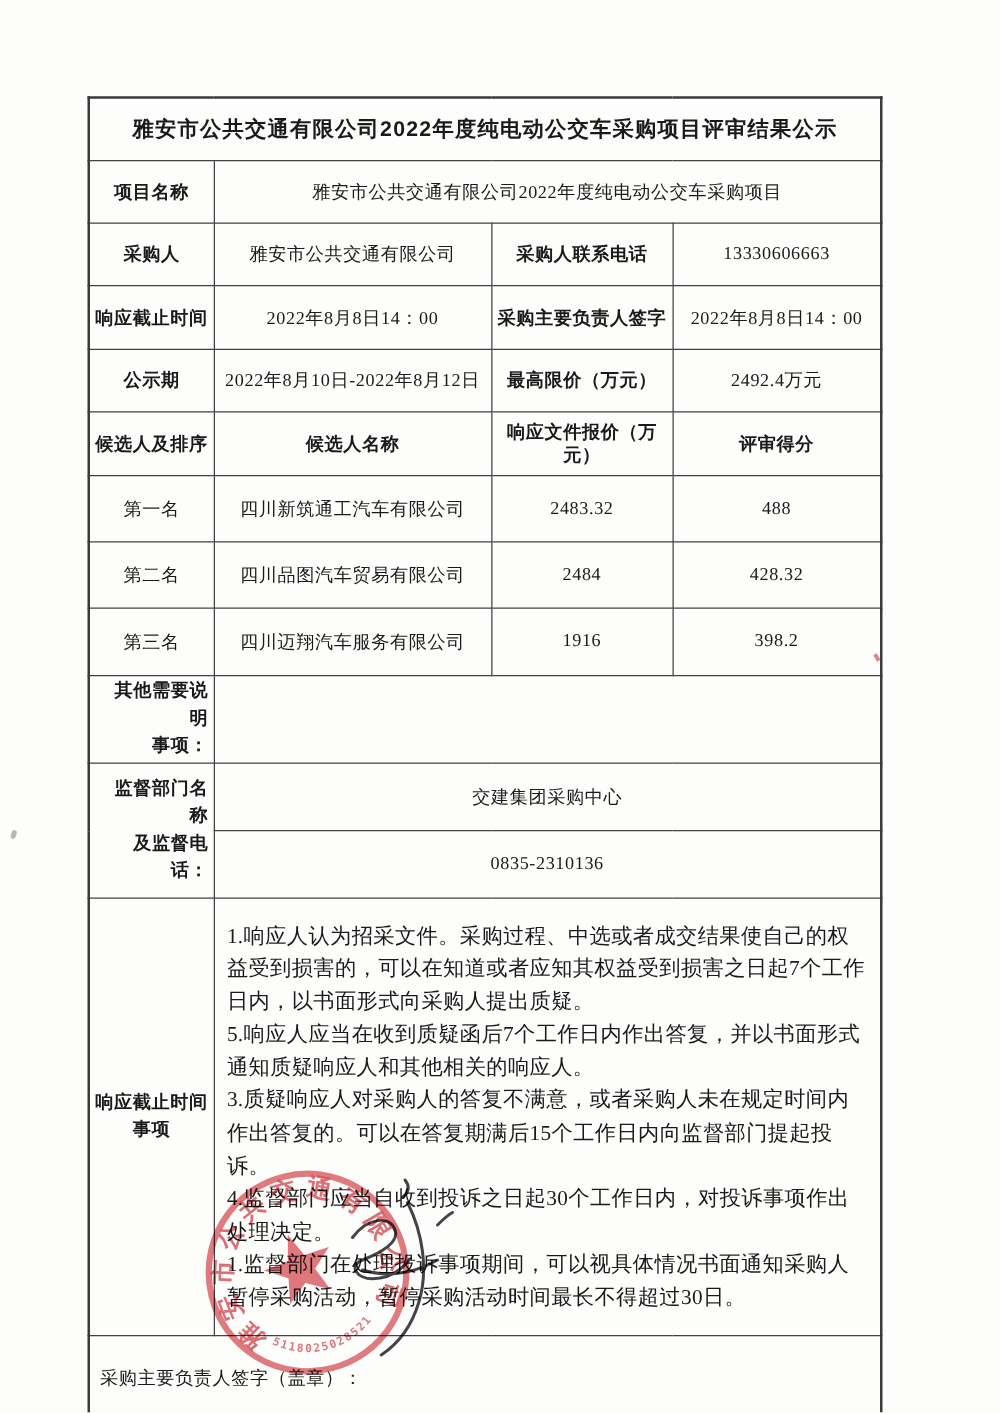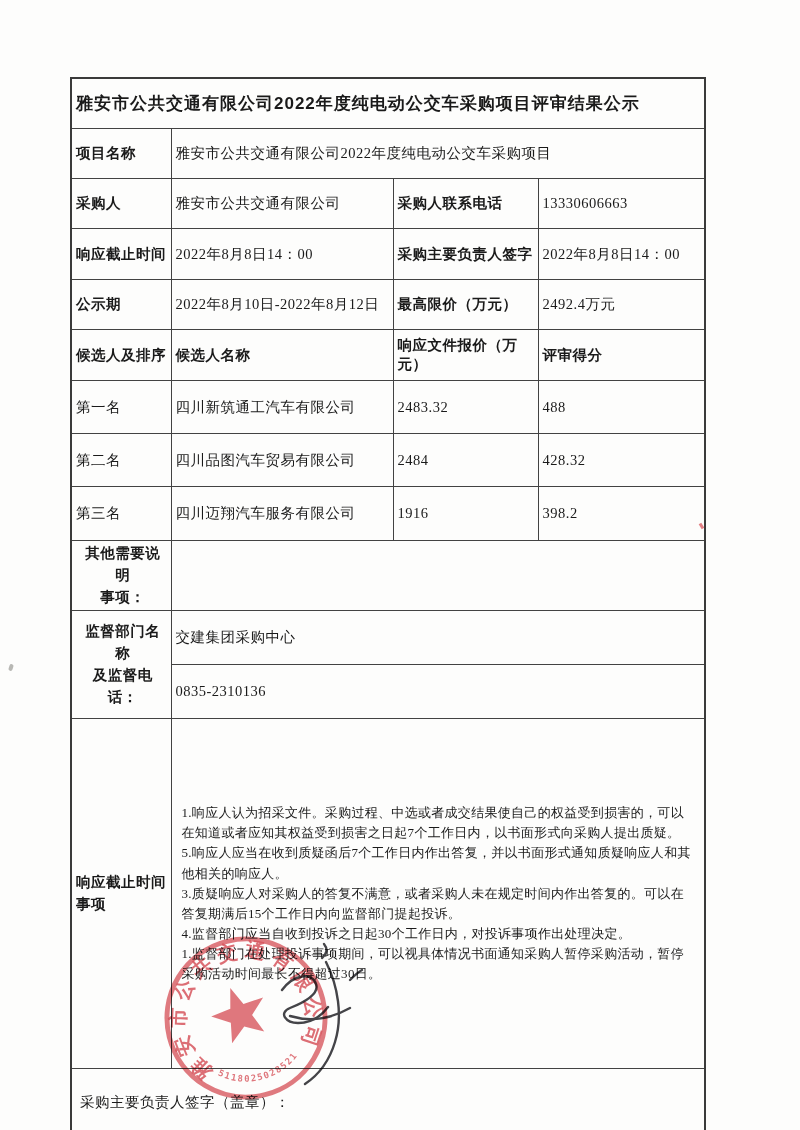--- a/index.html
+++ b/index.html
@@ -9,33 +9,33 @@
     font-family:"Liberation Serif","DejaVu Serif",serif;
     color:#1a1a1a;
   }
   table.doc-table {
     position:absolute; left:70px; top:77px; width:634px;
     border-collapse:collapse; table-layout:fixed;
     border:2px solid #3a3a3a;
   }
   .doc-table td {
     border:1.6px solid #424242;
-    text-align:left; vertical-align:middle;
+    text-align:center; vertical-align:middle;
     font-size:14.5px; padding:2px 4px;
     letter-spacing:0.5px;
   }
   td.title-cell {
     font-family:"Liberation Sans","DejaVu Sans",sans-serif;
     font-weight:bold; font-size:17px; letter-spacing:1px;
   }
   td.label-cell { font-weight:600;margin-top:21px; }
-  td.left-label { text-align:center; padding-left:7px; }
+  td.left-label { text-align:right; padding-left:7px; }
   td.objection-text {
     text-align:left; padding:12px 12px 12px 10px;
-    font-size:13px; line-height:1.55; letter-spacing:0.3px;
+    font-size:17px; line-height:1.55; letter-spacing:0.3px;
   }
   td.sign-row { text-align:left; padding-left:8px; }
   .two-line span { display:block; line-height:1.5; }
   .stamp-svg {
     position:absolute; left:146px; top:918px; width:200px; height:200px;
     mix-blend-mode:multiply; z-index:5;
   }
   .signature-svg {
     position:absolute; left:262px; top:928px; width:130px; height:160px;
     mix-blend-mode:multiply; z-index:6;

